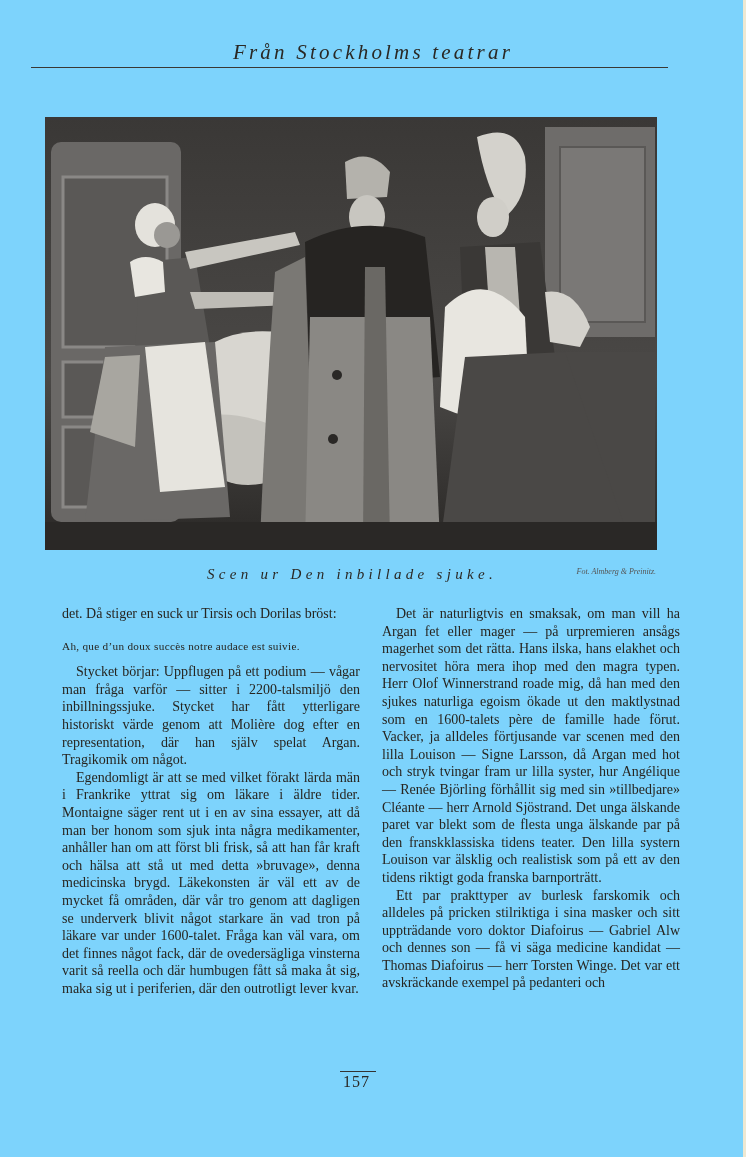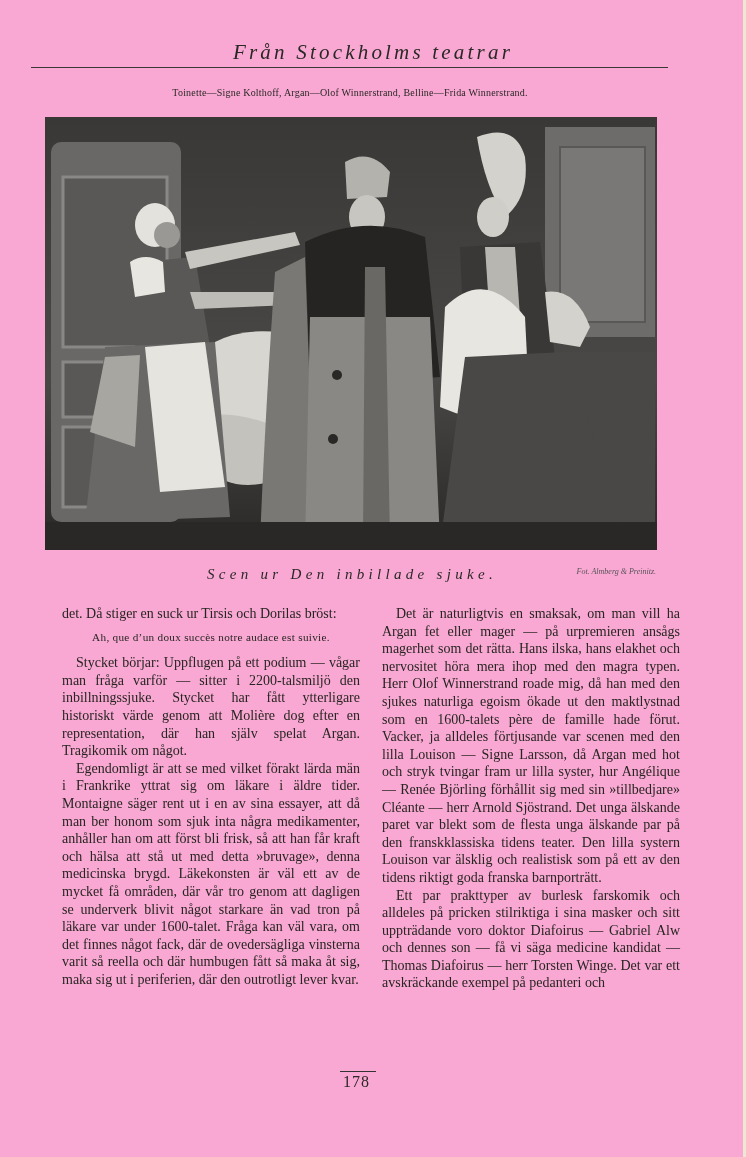--- a/index.html
+++ b/index.html
@@ -3,21 +3,21 @@
 <meta charset="utf-8">
 <style>
   html, body { margin: 0; padding: 0; }
   body {
     width: 746px; height: 1157px; overflow: hidden;
     background: #fbf8e6;
     font-family: "DejaVu Serif", "Liberation Serif", serif;
     color: #262420;
     position: relative;
   }
-  .page { position: absolute; inset: 0; background: #f9a8d4; }
+  .page { position: absolute; inset: 0; background: #7dd3fc; }
   .page-edge { position: absolute; right: 0; top: 0; width: 3px; height: 1157px; background: #eee8d2; }
   .running-head {
     position: absolute; left: 0; width: 746px; top: 40px; text-align: center;
     font-family: "Liberation Serif", serif; font-style: italic;
     font-size: 21px; letter-spacing: 3.2px; color: #2a2824;
   }
   .head-rule {
     position: absolute; left: 31px; width: 637px; top: 67px; height: 0;
     border-top: 1.3px solid #3a3834;
   }
@@ -42,38 +42,37 @@
   }
   .col {
     position: absolute; top: 605px; width: 298px;
     font-family: "Liberation Serif", serif; font-size: 14px; line-height: 17.6px;
     text-align: justify; color: #272520;
   }
   .col.left { left: 62px; }
   .col.right { left: 382px; }
   .col p { margin: 0; text-indent: 0; }
   .col p.indent { text-indent: 14px; }
-  .col p.quote { font-size: 11.2px; letter-spacing: 0.3px; margin: 6px 0 8px 0; text-align: center; }
+  .col p.quote { font-size: 11.2px; letter-spacing: 0.3px; margin: 15px 0 8px 0; text-align: left; }
   .col p.gap { margin-top: 6px; }
   .folio-rule { position: absolute; left: 340px; top: 1071px; width: 36px; border-top: 1px solid #333; }
   .folio {
     position: absolute; left: 343px; top: 1073px;
     font-family: "Liberation Serif", serif; font-size: 16px; color: #2a2824; letter-spacing: 1px;
   }
 </style>
 </head>
 <body>
 
 <div class="page">
   <div class="page-edge"></div>
 
   <div class="running-head">Från Stockholms teatrar</div>
   <div class="head-rule"></div>
 
-  <div class="cast-caption">Toinette—Signe Kolthoff, Argan—Olof Winnerstrand, Belline—Frida Winnerstrand.</div>
 
   <div class="photo" title="Stage photograph: three actors in 17th-century costume — maid in bonnet and apron, man in nightcap and long robe, lady in plumed hat and gown">
     <svg width="612" height="433" viewBox="0 0 612 433" xmlns="http://www.w3.org/2000/svg">
       <defs>
         <linearGradient id="bg" x1="0" y1="0" x2="0" y2="1">
           <stop offset="0" stop-color="#3a3836"></stop>
           <stop offset="0.6" stop-color="#4a4846"></stop>
           <stop offset="1" stop-color="#2a2826"></stop>
         </linearGradient>
       </defs>
@@ -131,14 +130,14 @@
     <p class="indent gap">Stycket börjar: Uppflugen på ett podium — vågar man fråga varför — sitter i 2200-talsmiljö den inbillningssjuke. Stycket har fått ytterligare historiskt värde genom att Molière dog efter en representation, där han själv spelat Argan. Tragikomik om något.</p>
     <p class="indent">Egendomligt är att se med vilket förakt lärda män i Frankrike yttrat sig om läkare i äldre tider. Montaigne säger rent ut i en av sina essayer, att då man ber honom som sjuk inta några medikamenter, anhåller han om att först bli frisk, så att han får kraft och hälsa att stå ut med detta »bruvage», denna medicinska brygd. Läkekonsten är väl ett av de mycket få områden, där vår tro genom att dagligen se underverk blivit något starkare än vad tron på läkare var under 1600-talet. Fråga kan väl vara, om det finnes något fack, där de ovedersägliga vinsterna varit så reella och där humbugen fått så maka åt sig, maka sig ut i periferien, där den outrotligt lever kvar.</p>
   </div>
 
   <div class="col right">
     <p class="indent">Det är naturligtvis en smaksak, om man vill ha Argan fet eller mager — på urpremieren ansågs magerhet som det rätta. Hans ilska, hans elakhet och nervositet höra mera ihop med den magra typen. Herr Olof Winnerstrand roade mig, då han med den sjukes naturliga egoism ökade ut den maktlystnad som en 1600-talets père de famille hade förut. Vacker, ja alldeles förtjusande var scenen med den lilla Louison — Signe Larsson, då Argan med hot och stryk tvingar fram ur lilla syster, hur Angélique — Renée Björling förhållit sig med sin »tillbedjare» Cléante — herr Arnold Sjöstrand. Det unga älskande paret var blekt som de flesta unga älskande par på den franskklassiska tidens teater. Den lilla systern Louison var älsklig och realistisk som på ett av den tidens riktigt goda franska barnporträtt.</p>
     <p class="indent">Ett par prakttyper av burlesk farskomik och alldeles på pricken stilriktiga i sina masker och sitt uppträdande voro doktor Diafoirus — Gabriel Alw och dennes son — få vi säga medicine kandidat — Thomas Diafoirus — herr Torsten Winge. Det var ett avskräckande exempel på pedanteri och</p>
   </div>
 
   <div class="folio-rule"></div>
-  <div class="folio">178</div>
+  <div class="folio">157</div>
 </div>
 
 </body></html>

